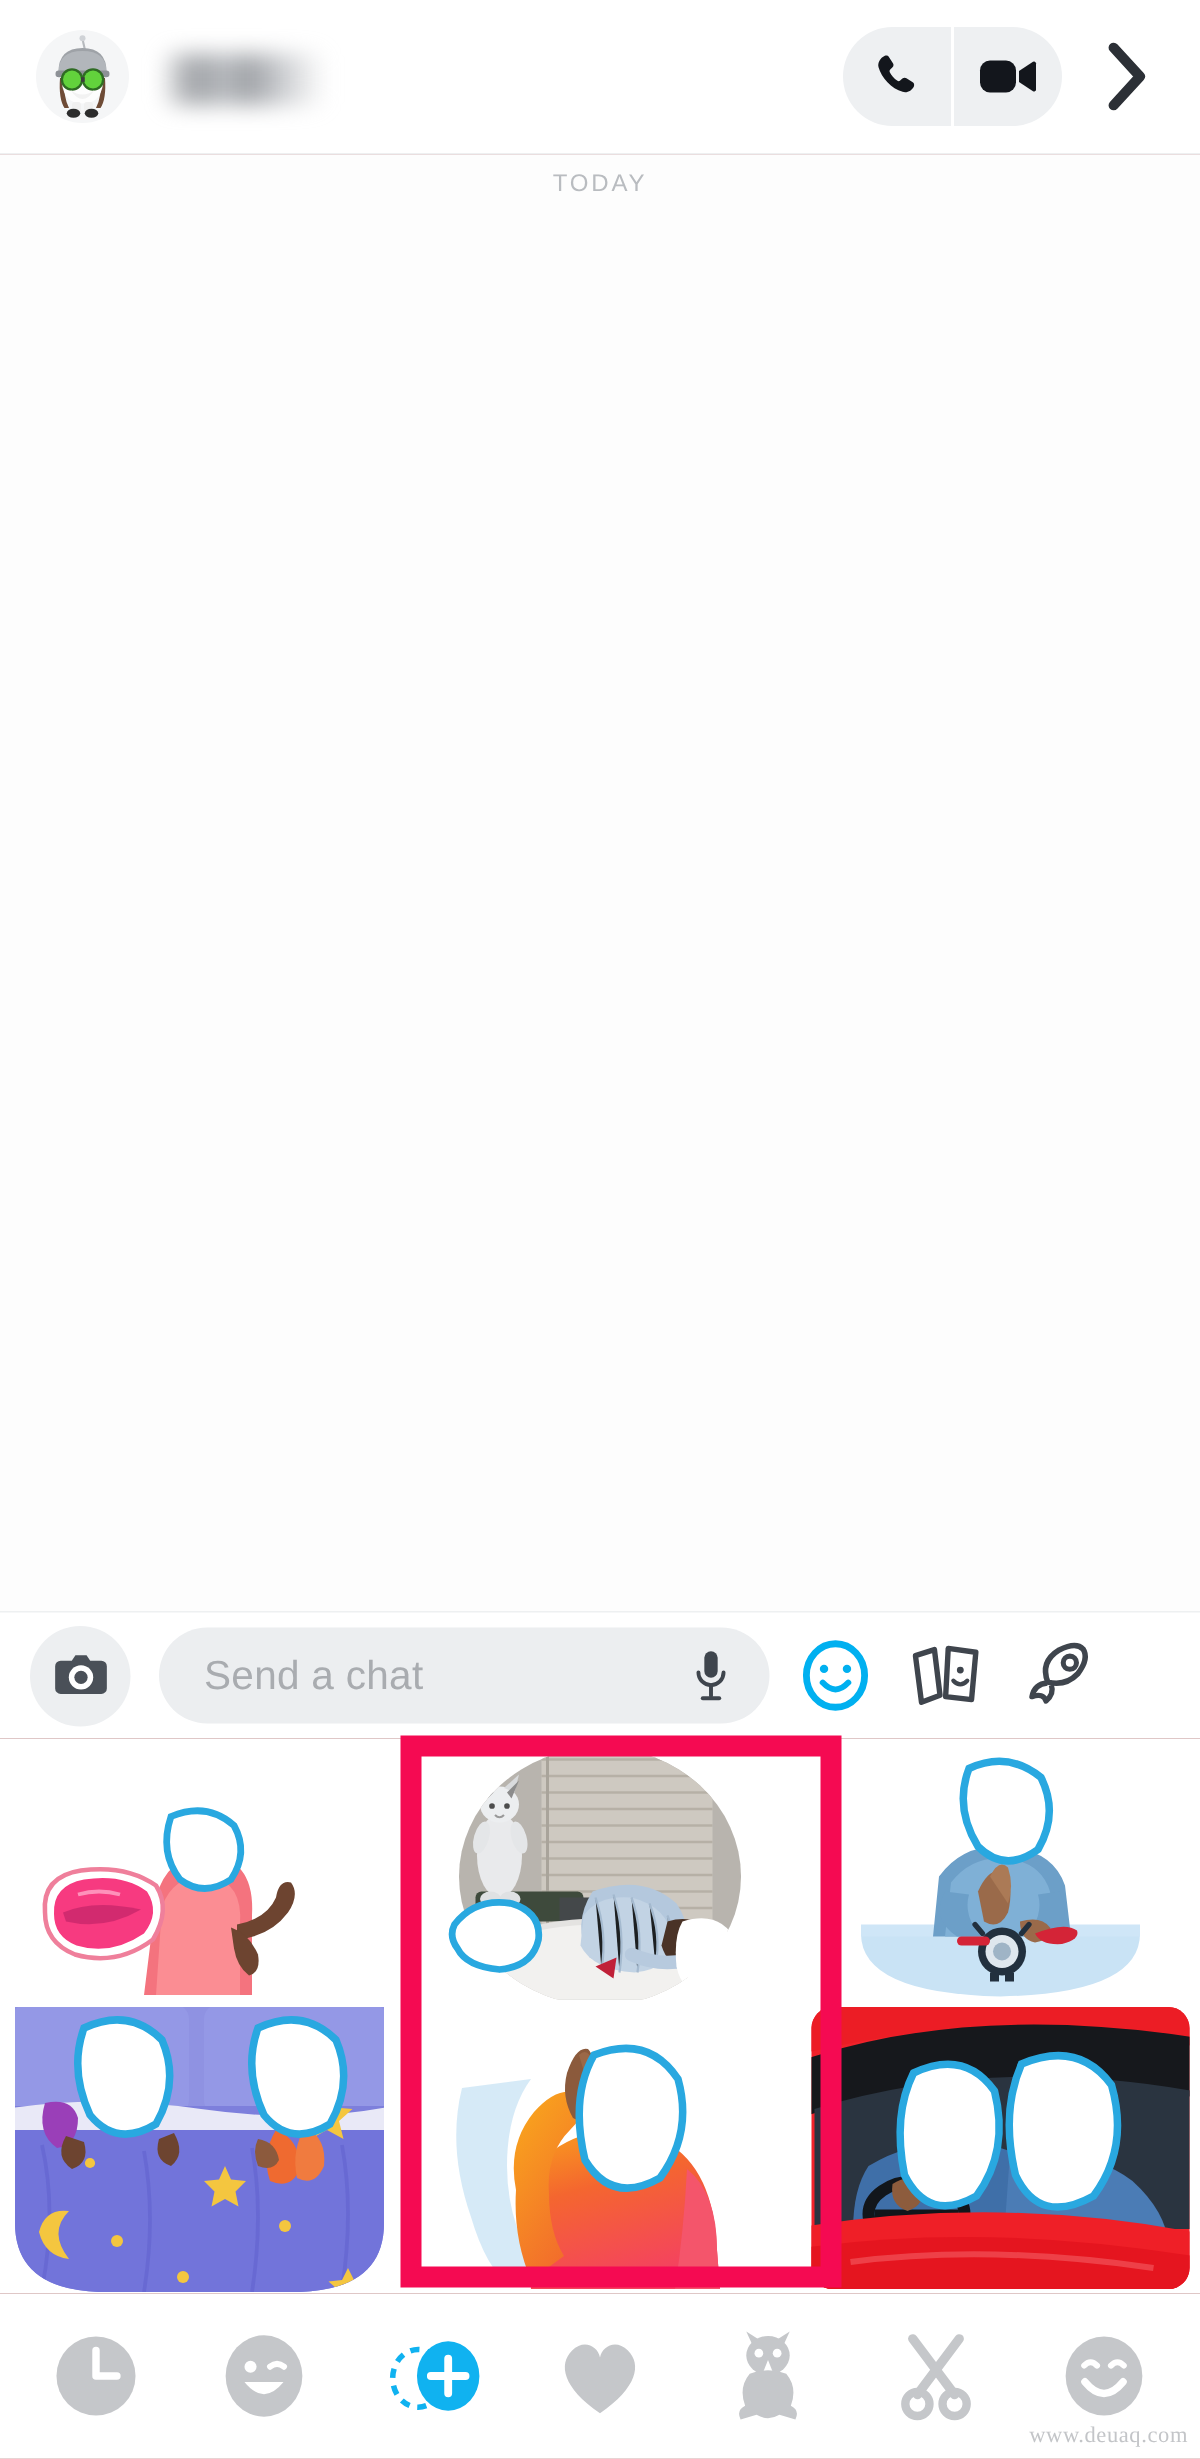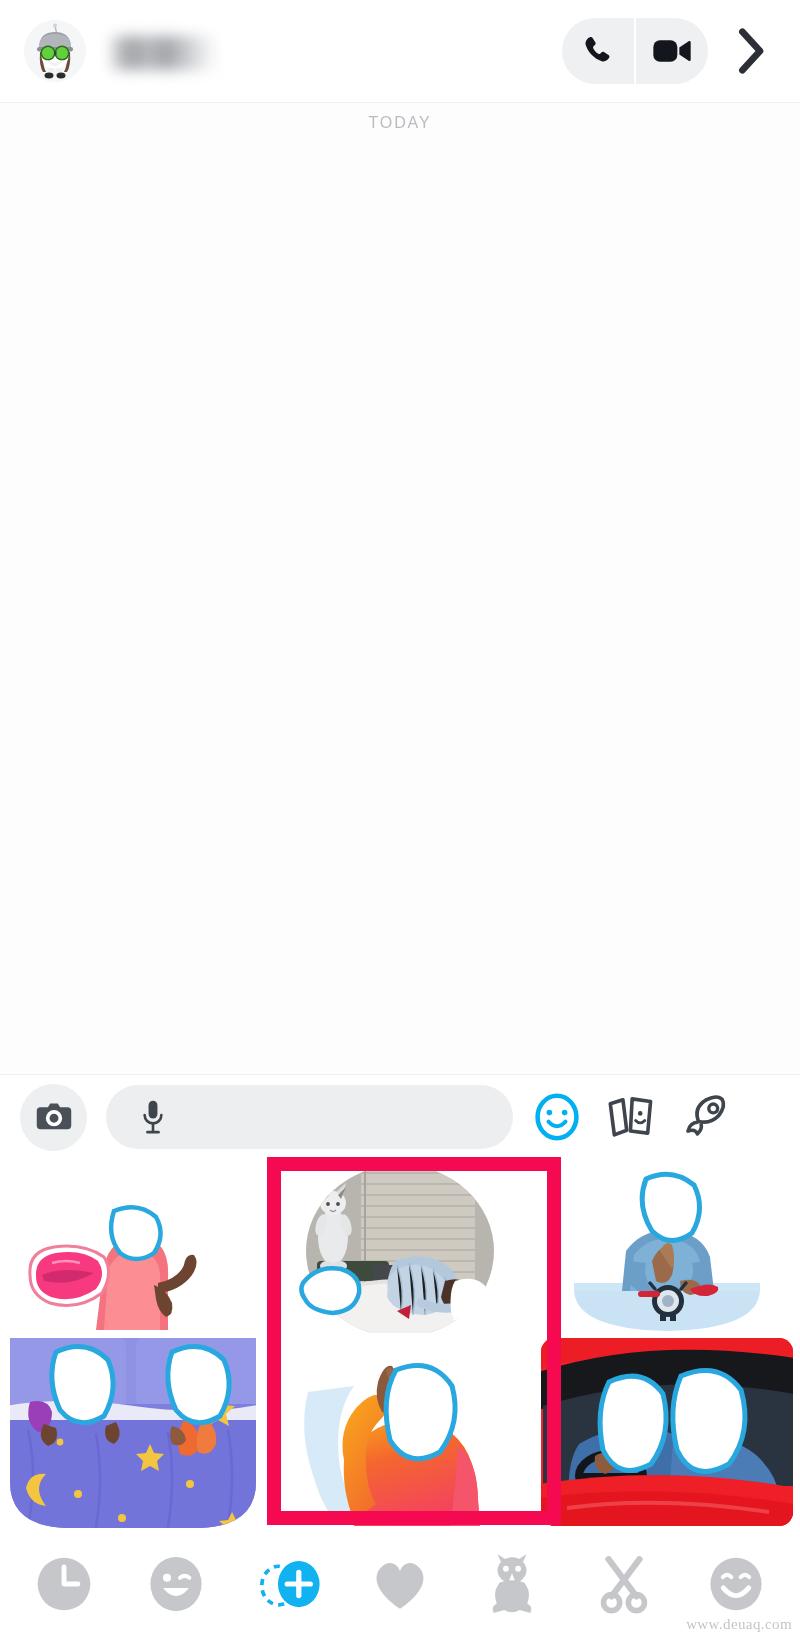--- a/index.html
+++ b/index.html
@@ -285,20 +285,21 @@
 
     <div class="camera-btn">
       <svg width="38" height="32" viewBox="0 0 30 26">
         <path d="M4 5 H10 L12 2 H18 L20 5 H26 A3 3 0 0 1 29 8 V20 A3 3 0 0 1 26 23 H4 A3 3 0 0 1 1 20 V8 A3 3 0 0 1 4 5 Z" fill="#4a5058"></path>
         <circle cx="15" cy="14" r="6.6" fill="#ffffff"></circle>
         <circle cx="15" cy="14" r="3.6" fill="#4a5058"></circle>
       </svg>
     </div>
 
     <div class="chat-input-wrap">
+      <span class="chat-input-text">Send a chat</span>
       <span class="mic-btn">
         <svg width="22" height="34" viewBox="0 0 16 26">
           <rect x="4.6" y="0.6" width="6.8" height="13.5" rx="3.4" fill="#3f454d"></rect>
           <path d="M1.6 11.5 A6.4 6.4 0 0 0 14.4 11.5" fill="none" stroke="#3f454d" stroke-width="2" stroke-linecap="round"></path>
           <line x1="8" y1="18" x2="8" y2="23.5" stroke="#3f454d" stroke-width="2" stroke-linecap="round"></line>
           <line x1="3.8" y1="24.6" x2="12.2" y2="24.6" stroke="#3f454d" stroke-width="2" stroke-linecap="round"></line>
         </svg>
       </span>
     </div>
 

